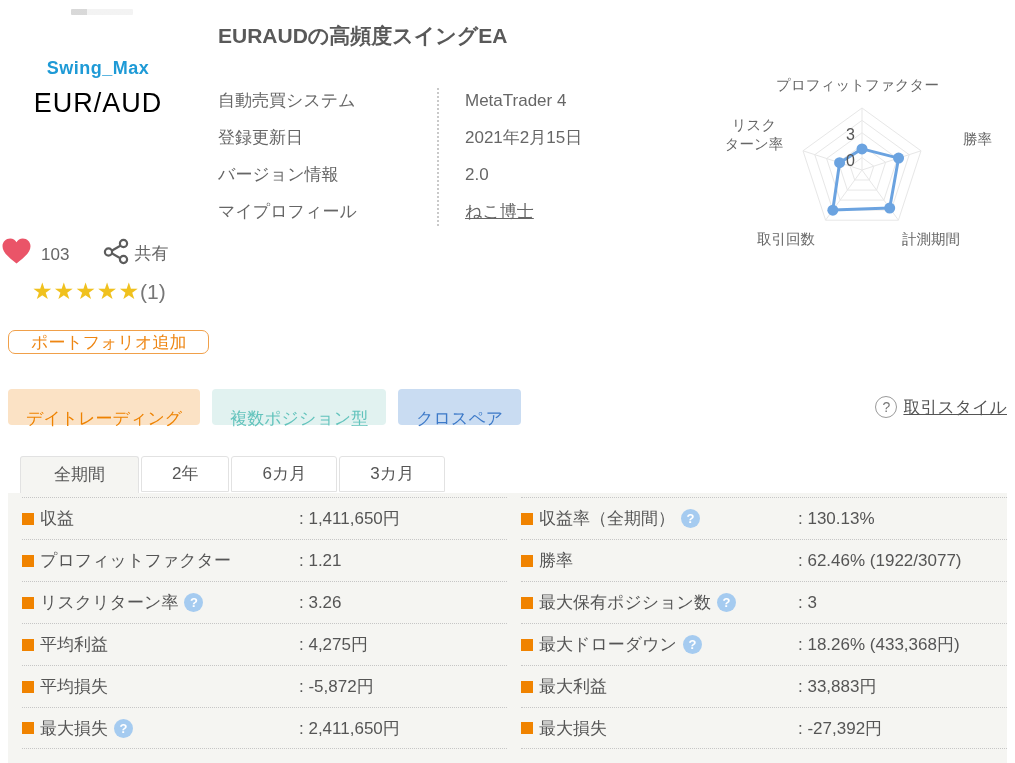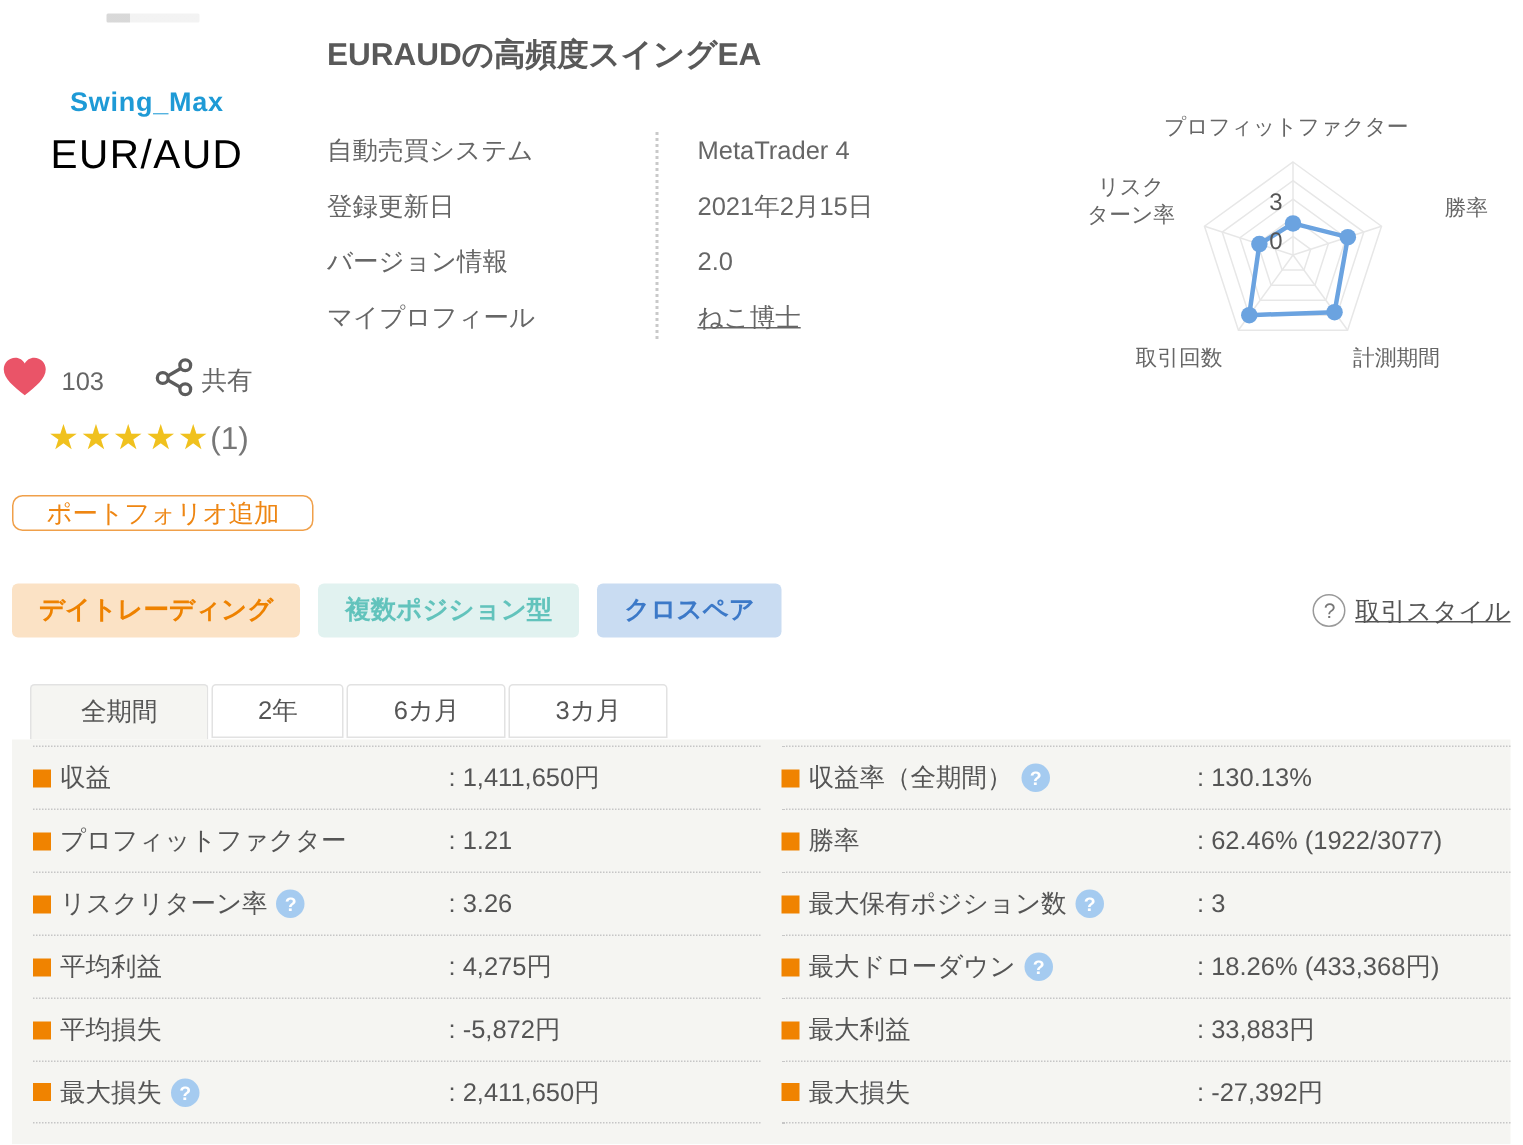--- a/index.html
+++ b/index.html
@@ -41,21 +41,21 @@
   .share-label { margin-left:4px; }
   .stars-row { position:absolute; left:32px; top:278px; font-size:23px; }
   .stars { color:#f0c11e; letter-spacing:1px; }
   .review-count { color:#777; font-size:21px; }
   .portfolio-btn { position:absolute; left:8px; top:330px; height:24px; padding:0 22px;
     background:#fff; border:1px solid #f0a04a; border-radius:7px; color:#ee8613; font-size:17px;
     font-family:inherit; cursor:pointer; }
 
   
   .tags-row { position:absolute; left:8px; top:389px; width:999px; display:flex; align-items:center; }
-  .tag { height:36px; line-height:36px; padding:0 18px; border-radius:4px; font-size:17px; font-weight:bold; margin-right:12px;text-align:center; }
+  .tag { height:36px; line-height:36px; padding:12px 18px; border-radius:4px; font-size:17px; font-weight:normal; margin-right:12px;text-align:center; }
   .trade-style { margin-left:auto; display:flex; align-items:center; }
   .q-circle { width:22px; height:22px; border:1px solid #9a9a9a; border-radius:50%; color:#777;
     font-size:14px; line-height:20px; text-align:center; display:inline-block; background:#fff; }
   .trade-style-label { margin-left:6px; font-size:17px; color:#555; text-decoration:underline; }
 
   
   .tabs { position:absolute; left:8px; top:456px; height:37px; display:flex;padding-left:12px; }
   .tab { height:36px; line-height:34px; padding:0 30px; margin-right:2px; background:#fff;
     border:1px solid #e2e2e2; border-radius:3px 3px 0 0; font-size:17px; color:#555;
     font-family:inherit; cursor:pointer; }

